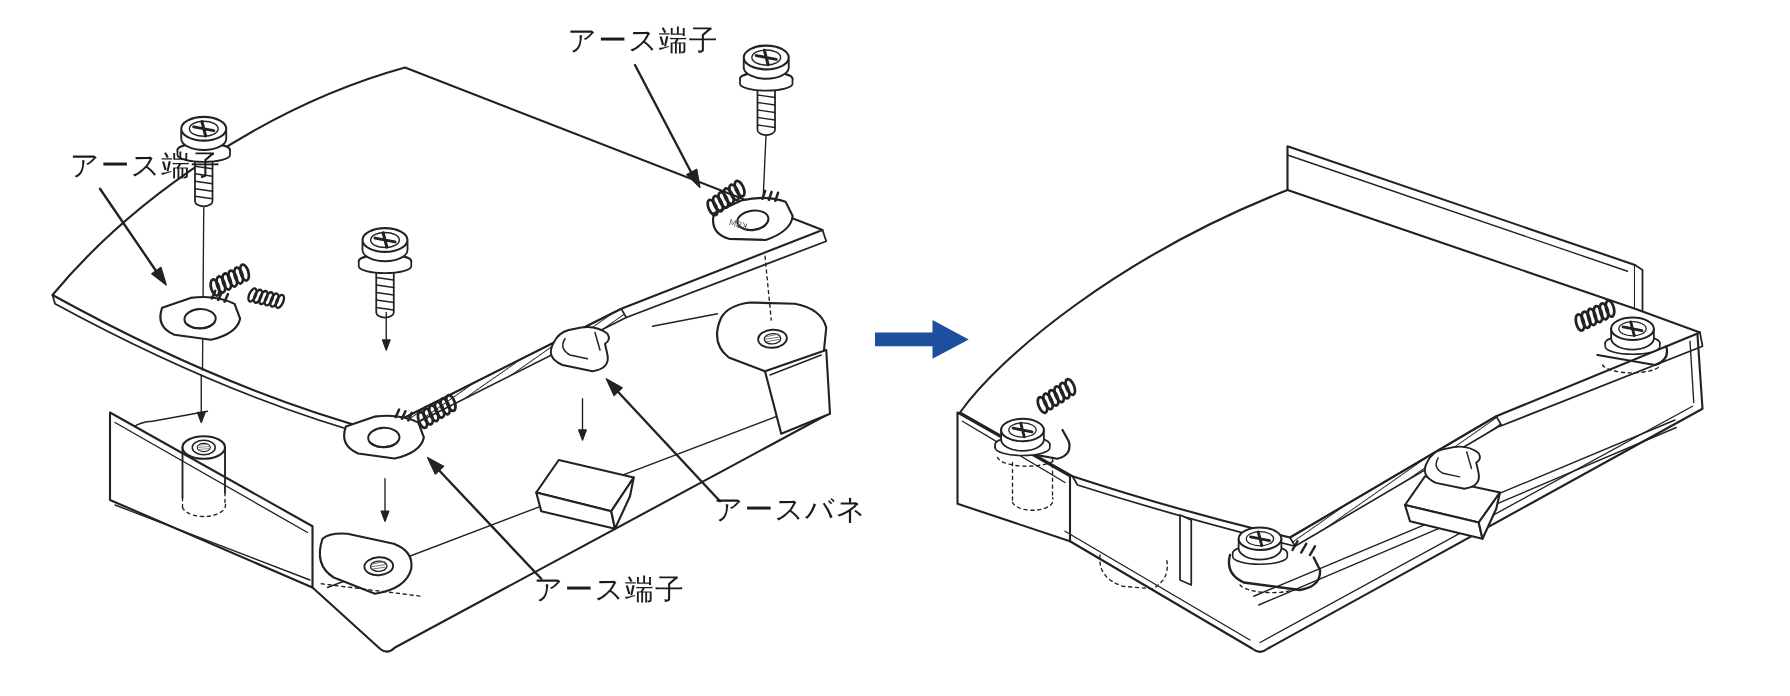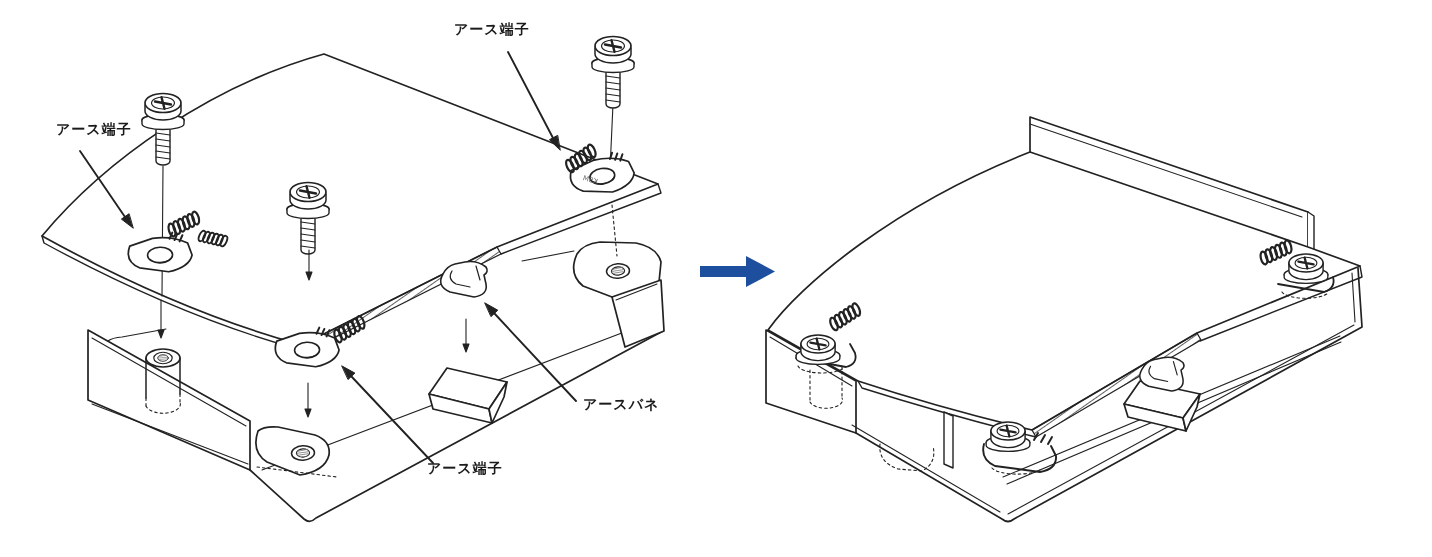--- a/index.html
+++ b/index.html
@@ -1,19 +1,19 @@
 <!DOCTYPE html>
 <html><head>
 <meta charset="utf-8">
 <style>
   html,body{margin:0;padding:0;background:#fff;}
   .canvas{position:relative;width:1432px;height:557px;background:#ffffff;overflow:hidden;
           font-family:"DejaVu Sans","Liberation Sans",sans-serif;}
   .canvas svg{position:absolute;left:0;top:0;}
-  .diagram-label{position:absolute;font-size:14px;font-weight:700;color:#1b1b1b;
+  .diagram-label{position:absolute;font-size:23px;font-weight:400;color:#1b1b1b;
                  letter-spacing:1px;white-space:nowrap;line-height:1;}
   .lw{fill:#ffffff;}
   .nf{fill:none;}
   .thin{stroke-width:1.1;}
   .dot{stroke-width:1.1;stroke-dasharray:2.5,3;}
   .med{stroke-width:1.7;}
 </style>
 </head>
 <body>
 
@@ -214,15 +214,15 @@
       <path d="M1282,292 A24,8 0 0 0 1328,293" class="nf dot"></path>
       <use href="#coil" transform="translate(1264,258) rotate(-14)"></use>
       <use href="#screwF" transform="translate(1306,263) scale(0.95)"></use>
     </g>
   </g>
 </svg>
 
 <div class="diagram-label" style="left:454px;top:22px;">アース端子</div>
 <div class="diagram-label" style="left:56px;top:122px;">アース端子</div>
 <div class="diagram-label" style="left:427px;top:461px;">アース端子</div>
-<div class="diagram-label" style="left:571px;top:397px;margin-left:12px;">アースバネ</div>
+<div class="diagram-label" style="left:571px;top:397px;">アースバネ</div>
 
 </div>
 
 </body></html>

